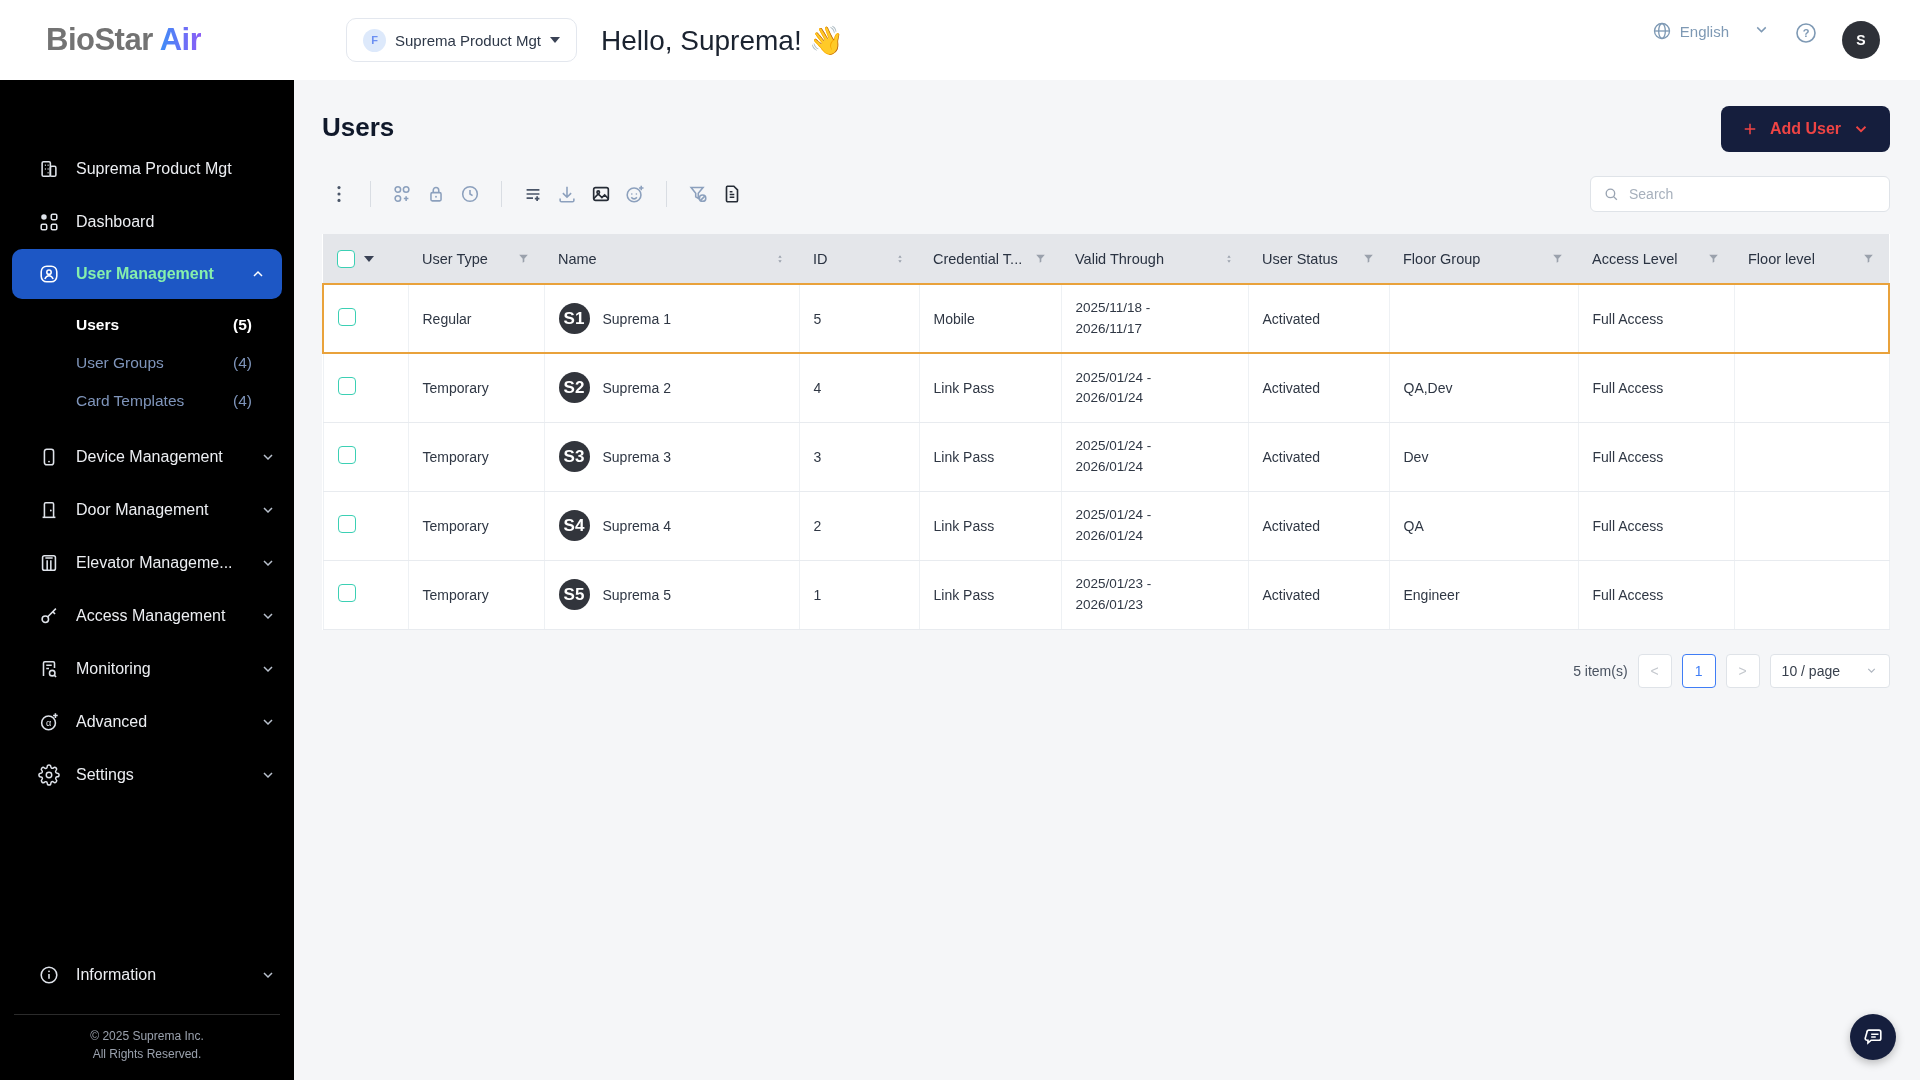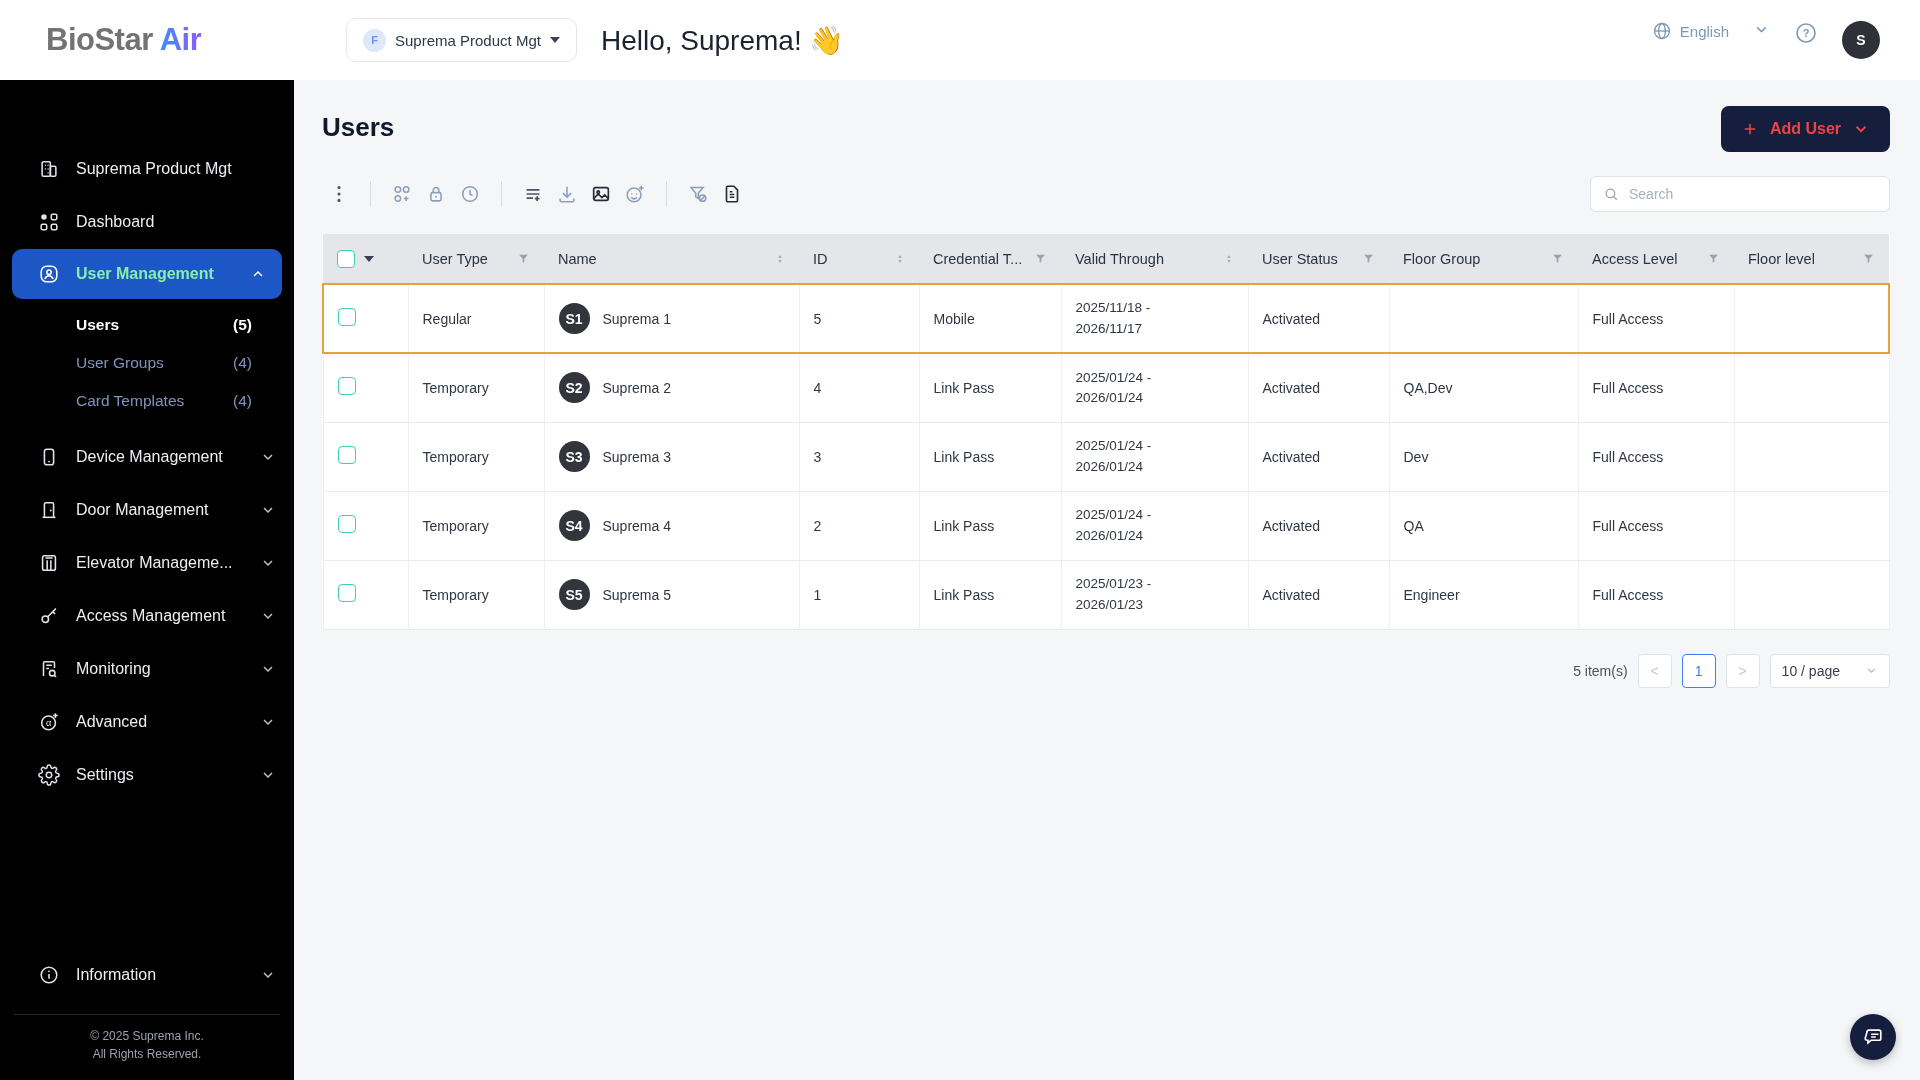--- a/index.html
+++ b/index.html
@@ -67,21 +67,21 @@
   .th-ic svg { width:13px; height:13px; }
   .sort-ic svg { width:10px; height:14px; }
   tbody td { height:69px; font-size:14px; color:#2f3744; padding:0 14px; border-bottom:1px solid #e8ebef; border-right:1px solid #eef1f4; background:#fff; }
   tbody td:first-child { border-left:1px solid #eef1f4; }
   tr.selected td { border-top:2px solid #e9a23b; border-bottom:2px solid #e9a23b; }
   tr.selected td:first-child { border-left:2px solid #e9a23b; }
   tr.selected td:last-child { border-right:2px solid #e9a23b; }
   .cb { width:18px; height:18px; border:1.5px solid #3bd0b4; border-radius:4px; background:#fff; display:inline-block; cursor:pointer; }
   .hdr-first { display:flex; align-items:center; gap:9px; }
   .name-cell { display:flex; align-items:center; gap:13px; }
-  .row-avatar { width:31px; height:31px; border-radius:50%; background:#32353c; color:#fff; font-size:14px; font-weight:700; display:flex; align-items:center; justify-content:center; flex:0 0 31px; }
+  .row-avatar { width:31px; height:31px; border-radius:50%; background:#32353c; color:#fff; font-size:17px; font-weight:700; display:flex; align-items:center; justify-content:center; flex:0 0 31px; }
   .vt { font-size:13.5px; line-height:1.5; }
 
   
   .pagination { margin-top:24px; display:flex; align-items:center; justify-content:flex-end; gap:10px; font-size:14px; color:#4a5361; }
   .pg-btn { width:34px; height:34px; border:1px solid #dfe3e8; border-radius:4px; background:#fff; color:#c3c7cd; font-size:14px; display:flex; align-items:center; justify-content:center; cursor:pointer; font-family:inherit; }
   .pg-cur { width:34px; height:34px; border:1px solid #3f7df6; border-radius:4px; background:#fff; color:#3f7df6; font-size:14px; display:flex; align-items:center; justify-content:center; cursor:pointer; font-family:inherit; }
   .pg-size { height:34px; border:1px solid #dfe3e8; border-radius:4px; background:#fff; padding:0 11px; display:flex; align-items:center; gap:25px; cursor:pointer; color:#38404d; }
   .pg-size svg { width:13px; height:13px; color:#aeb5bf; }
 
   .chat-fab { position:fixed; right:24px; bottom:20px; width:46px; height:46px; border-radius:50%; background:#151e3d; border:none; display:flex; align-items:center; justify-content:center; color:#fff; cursor:pointer; box-shadow:0 3px 8px rgba(0,0,0,.25); }

